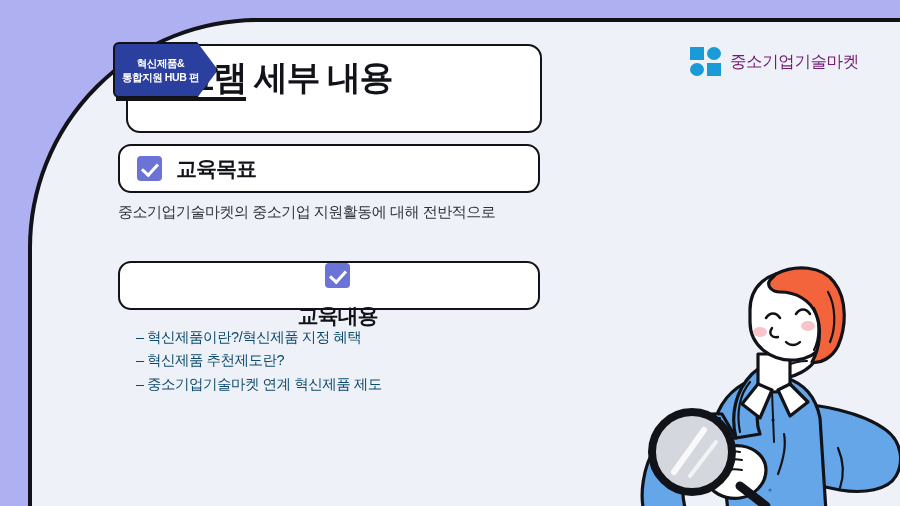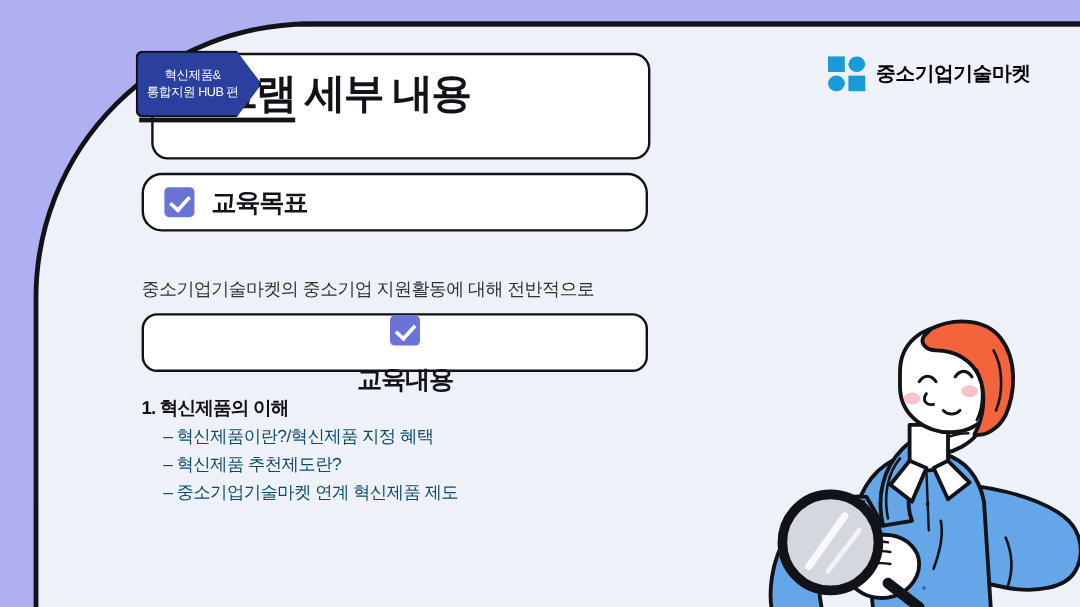--- a/index.html
+++ b/index.html
@@ -69,22 +69,22 @@
   .lm.bl { left: 0;    top: 16px; border-radius: 50%; }
   #logo-star {
     position: absolute;
     left: 10px; top: 9px;
     width: 11px; height: 11px;
     background: #eef1f7;
     clip-path: polygon(50% 0%, 61% 39%, 100% 50%, 61% 61%, 50% 100%, 39% 61%, 0% 50%, 39% 39%);
   }
   #logo-text {
     font-size: 16.5px;
-    font-weight: 700;
-    color: #000000;
+    font-weight: 400;
+    color: #701a75;
     letter-spacing: -0.4px;
     white-space: nowrap;
   }
 
   
   #title-box {
     position: absolute;
     left: 126px;
     top: 44px;
     width: 416px;
@@ -124,41 +124,41 @@
     top: 42px;
     width: 95px;
     height: 56px;
     display: flex;
     flex-direction: column;
     align-items: center;
     justify-content: center;
     gap: 2px;
     color: #ffffff;
     font-size: 10.5px;
-    font-weight: 400;
+    font-weight: 700;
     letter-spacing: -0.4px;
     line-height: 1.15;
     pointer-events: none;
   }
 
   
   .section-pill {
     position: absolute;
     left: 118px;
     width: 422px;
     height: 49px;
     background: #ffffff;
     border: 2.5px solid #111318;
     border-radius: 13px;
     display: flex;
     align-items: center;
     padding-left: 17px;
     gap: 14px;
   }
-  #pill-goal    { top: 144px; border-radius: 17px; }
+  #pill-goal    { top: 144px; }
   #pill-content { top: 261px; flex-direction: column; }
 
   .checkbox {
     width: 25px;
     height: 25px;
     background: #6b73d6;
     border-radius: 4px;
     position: relative;
     flex: 0 0 auto;
   }
@@ -182,21 +182,20 @@
   #goal-body {
     position: absolute;
     left: 118px;
     top: 200px;
     width: 430px;
     font-size: 15px;
     font-weight: 500;
     color: #2f3136;
     line-height: 1.65;
     letter-spacing: -0.5px;
-    margin-top: 30px;
   }
 
   
   #content-list {
     position: absolute;
     left: 118px;
     top: 326px;
     width: 440px;
   }
   .num-item {
@@ -262,21 +261,20 @@
   <div id="goal-body">
     <div>중소기업기술마켓의 중소기업 지원활동에 대해 전반적으로</div>
   </div>
 
   <div id="pill-content" class="section-pill">
     <div class="checkbox"></div>
     <div class="pill-label">교육내용</div>
   </div>
 
   <div id="content-list">
-    <div class="num-item">1. 혁신제품의 이해</div>
     <div class="sub-item">– 혁신제품이란?/혁신제품 지정 혜택</div>
     <div class="sub-item">– 혁신제품 추천제도란?</div>
     <div class="sub-item">– 중소기업기술마켓 연계 혁신제품 제도</div>
   </div>
 
   <svg id="illustration" viewBox="0 0 310 250" xmlns="http://www.w3.org/2000/svg">
     <g stroke="#111318" stroke-width="3.2" stroke-linejoin="round" stroke-linecap="round" fill="none">
 
       <path d="M180 140 C220 142 262 150 286 168 C302 180 304 200 296 214
                C288 228 264 232 240 228 L172 214 Z" fill="#64a6e8"></path>

